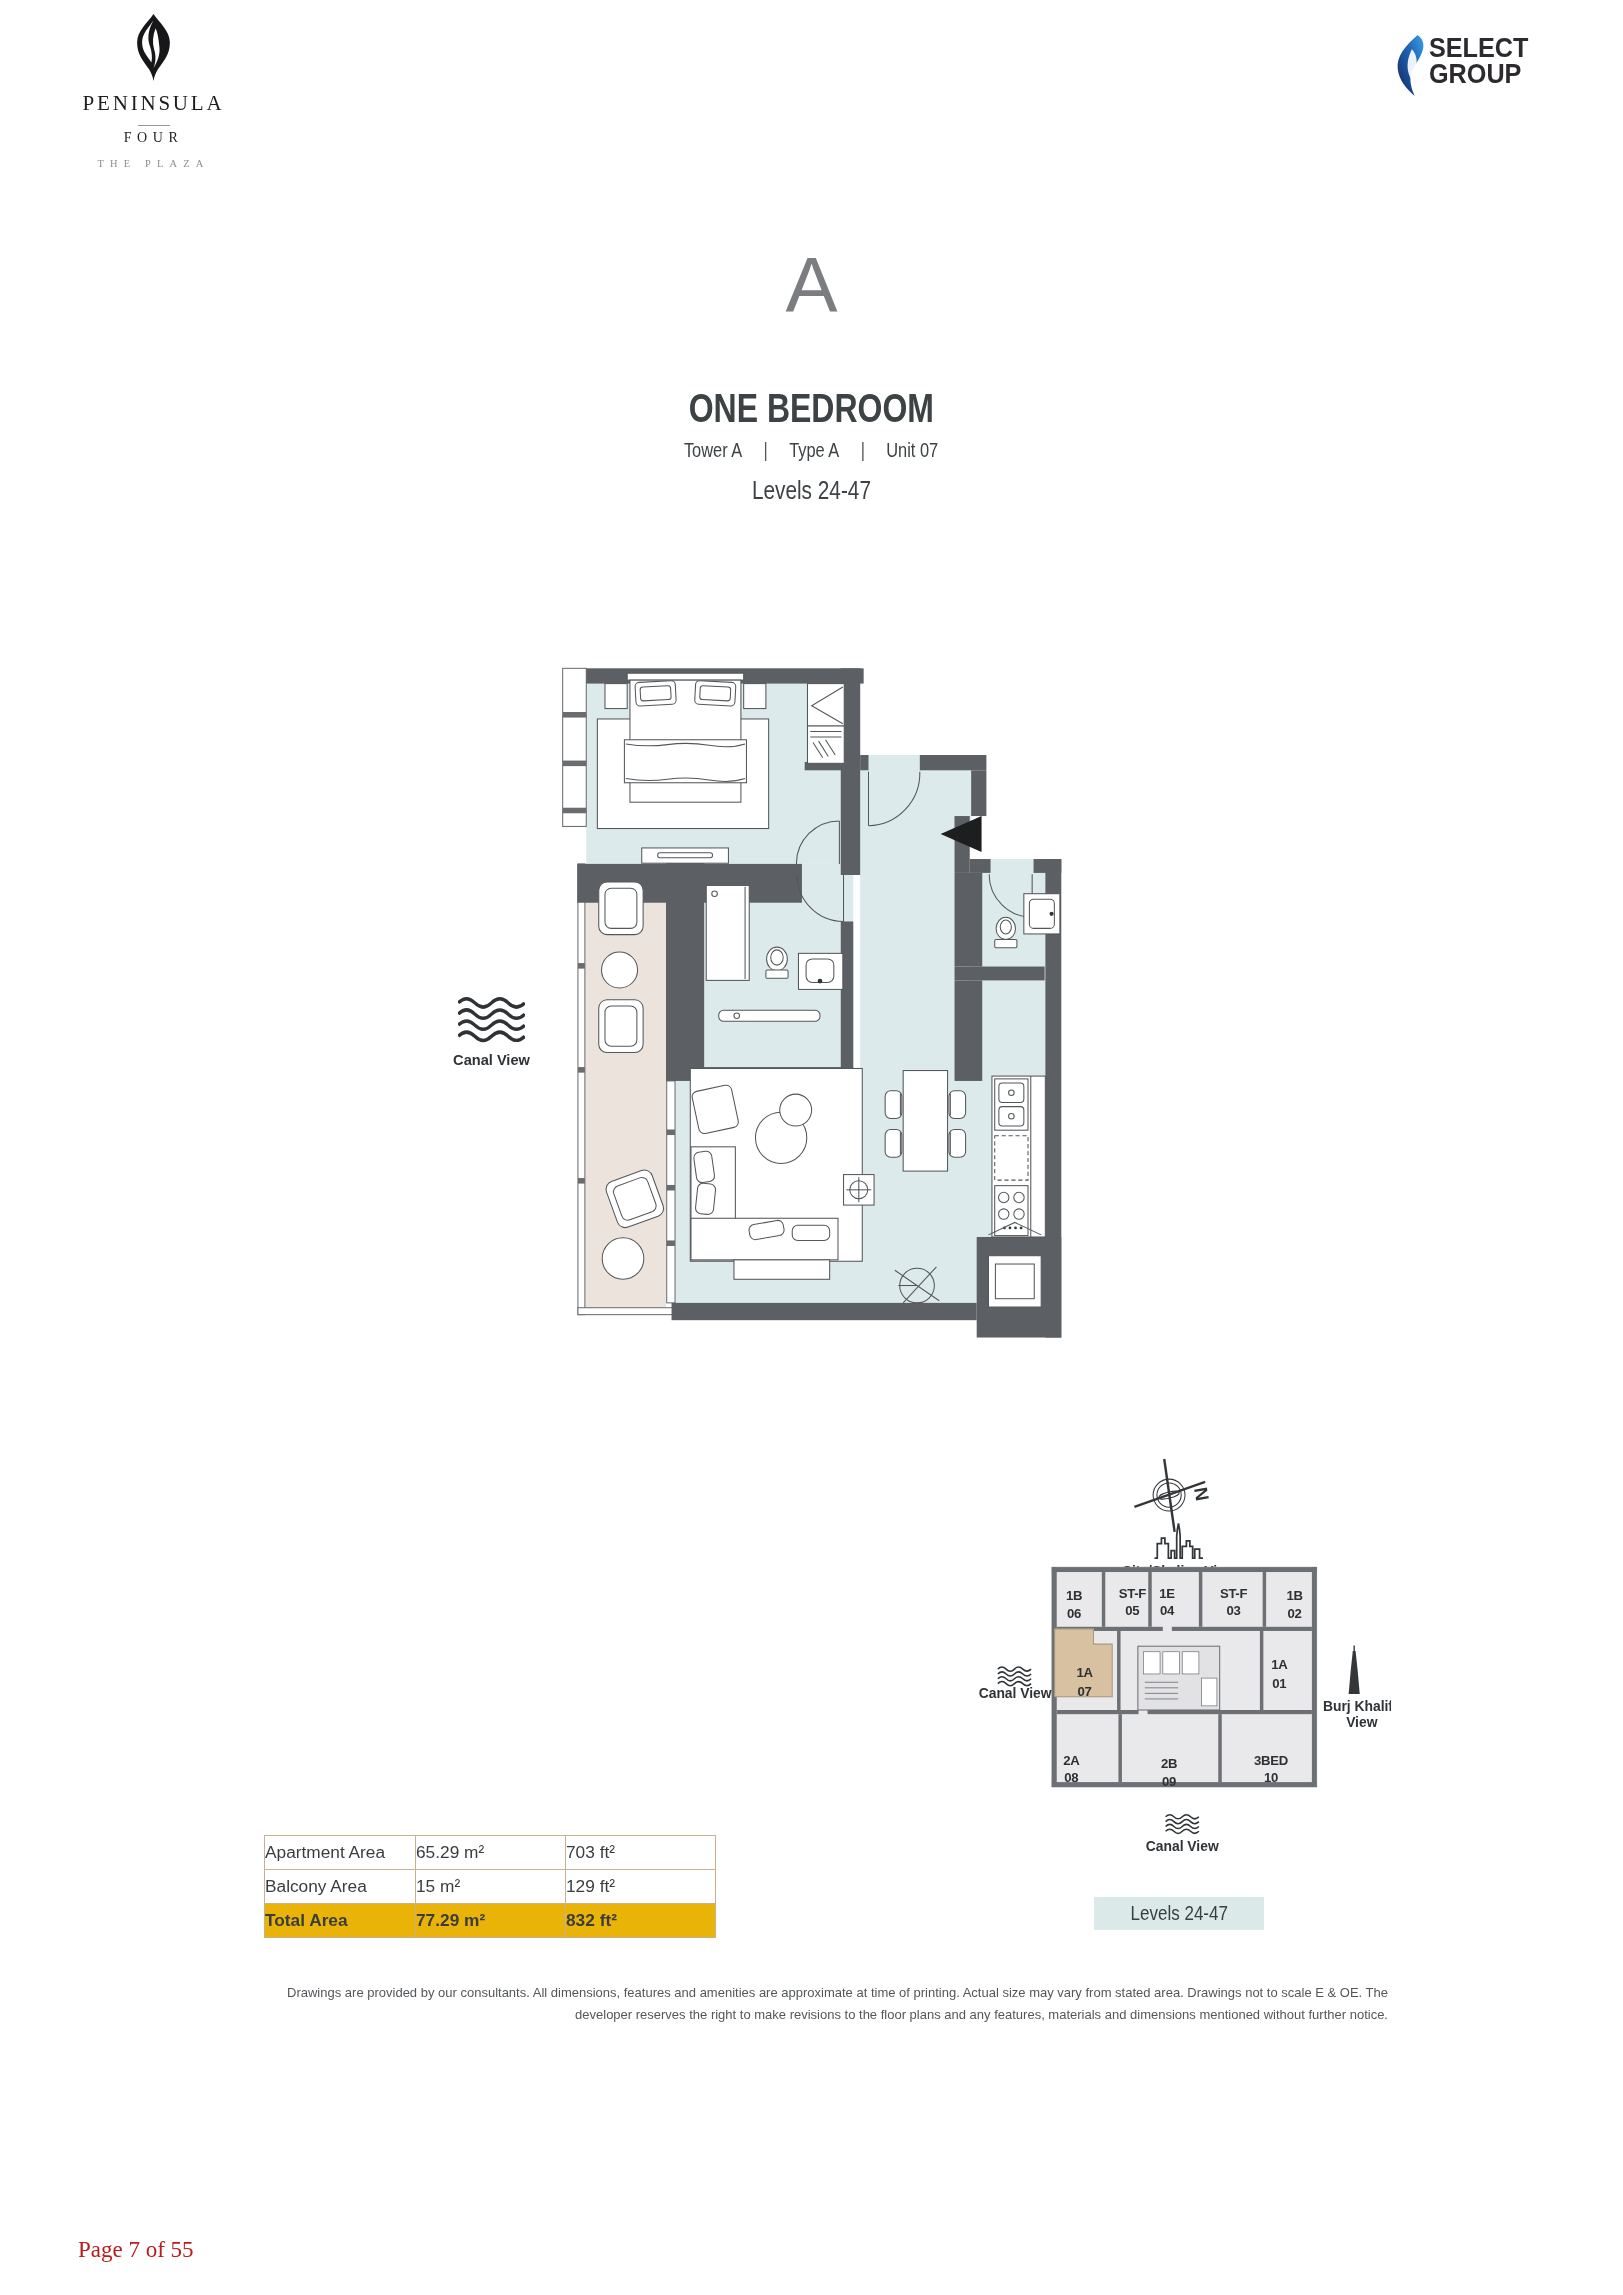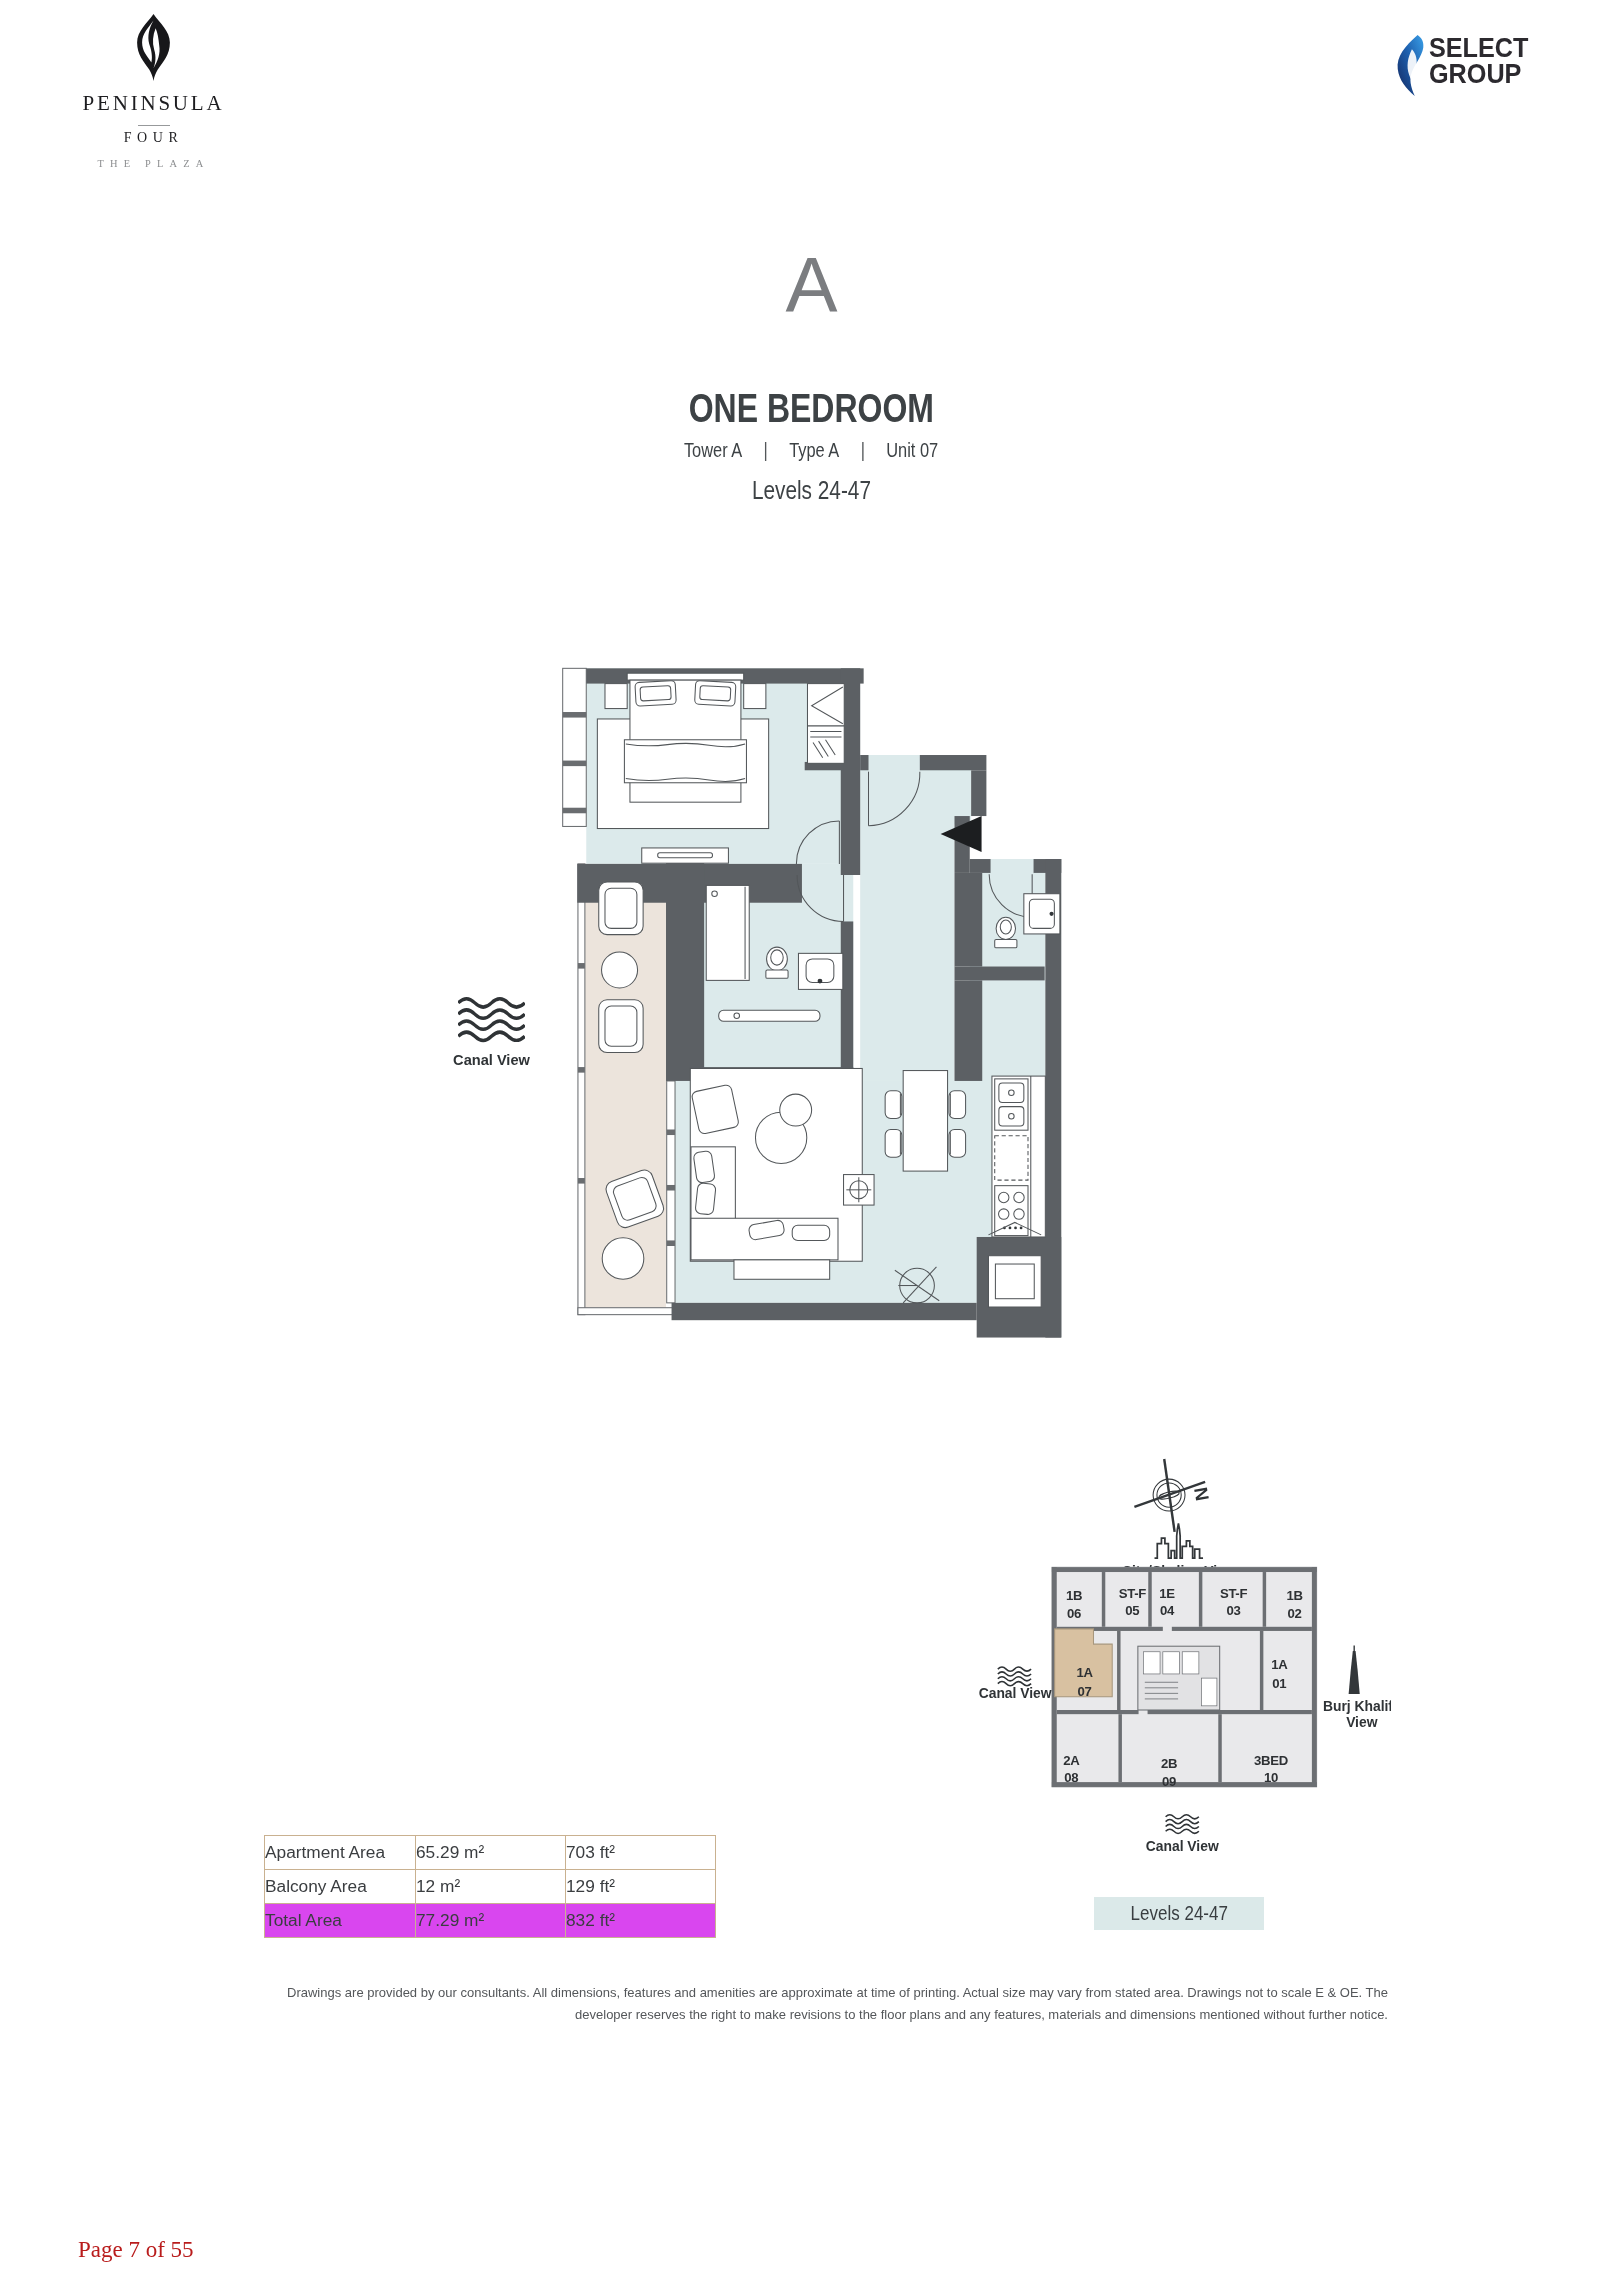--- a/index.html
+++ b/index.html
@@ -36,21 +36,21 @@
   
   .kp-badge{left:1094px;top:1897px;width:170px;height:33px;background:#dbe9e9;
     text-align:center;line-height:33px;font-size:20px;color:#393e41}
   .kp-badge span{display:inline-block;transform:scaleX(.85)}
 
   
   .area-table{left:264px;top:1835px;width:450px;border:1.4px solid #c9b190;font-size:17.3px;color:#3a3d40}
   .area-table .tr{display:grid;grid-template-columns:1fr 1fr 1fr;height:33px;line-height:33px;text-align:left}
   .area-table .tr + .tr{border-top:0.7px solid #c9b190}
   .area-table .td + .td{border-left:0.7px solid #c9b190}
-  .area-table .total{background:#d946ef;font-weight:400}
+  .area-table .total{background:#eab308;font-weight:700}
 
   .disclaimer{left:236px;top:1982px;width:1152px;text-align:right;
     font-size:13px;line-height:21.5px;color:#54575a}
   .pagenum{left:78px;top:2237px;font-family:"Liberation Serif",serif;font-size:23px;color:#b91c1c}
 
   
   svg text{font-family:"Liberation Sans",sans-serif}
   .wall{fill:#5c6064}
   .fx{fill:none;stroke:#53575a;stroke-width:1.5}
   .fw{fill:#ffffff;stroke:#53575a;stroke-width:1.5}
@@ -434,21 +434,21 @@
 </div>
 
 <div class="abs area-table">
   <div class="tr">
     <div class="td">Apartment Area</div>
     <div class="td">65.29 m²</div>
     <div class="td">703 ft²</div>
   </div>
   <div class="tr">
     <div class="td">Balcony Area</div>
-    <div class="td">12 m²</div>
+    <div class="td">15 m²</div>
     <div class="td">129 ft²</div>
   </div>
   <div class="tr total">
     <div class="td">Total Area</div>
     <div class="td">77.29 m²</div>
     <div class="td">832 ft²</div>
   </div>
 </div>
 
 <div class="abs disclaimer">Drawings are provided by our consultants. All dimensions, features and amenities are approximate at time of printing.  Actual size may vary from stated area. Drawings not to scale E &amp; OE. The developer reserves the right to make revisions to the floor plans and any features, materials and dimensions mentioned without further notice.</div>

